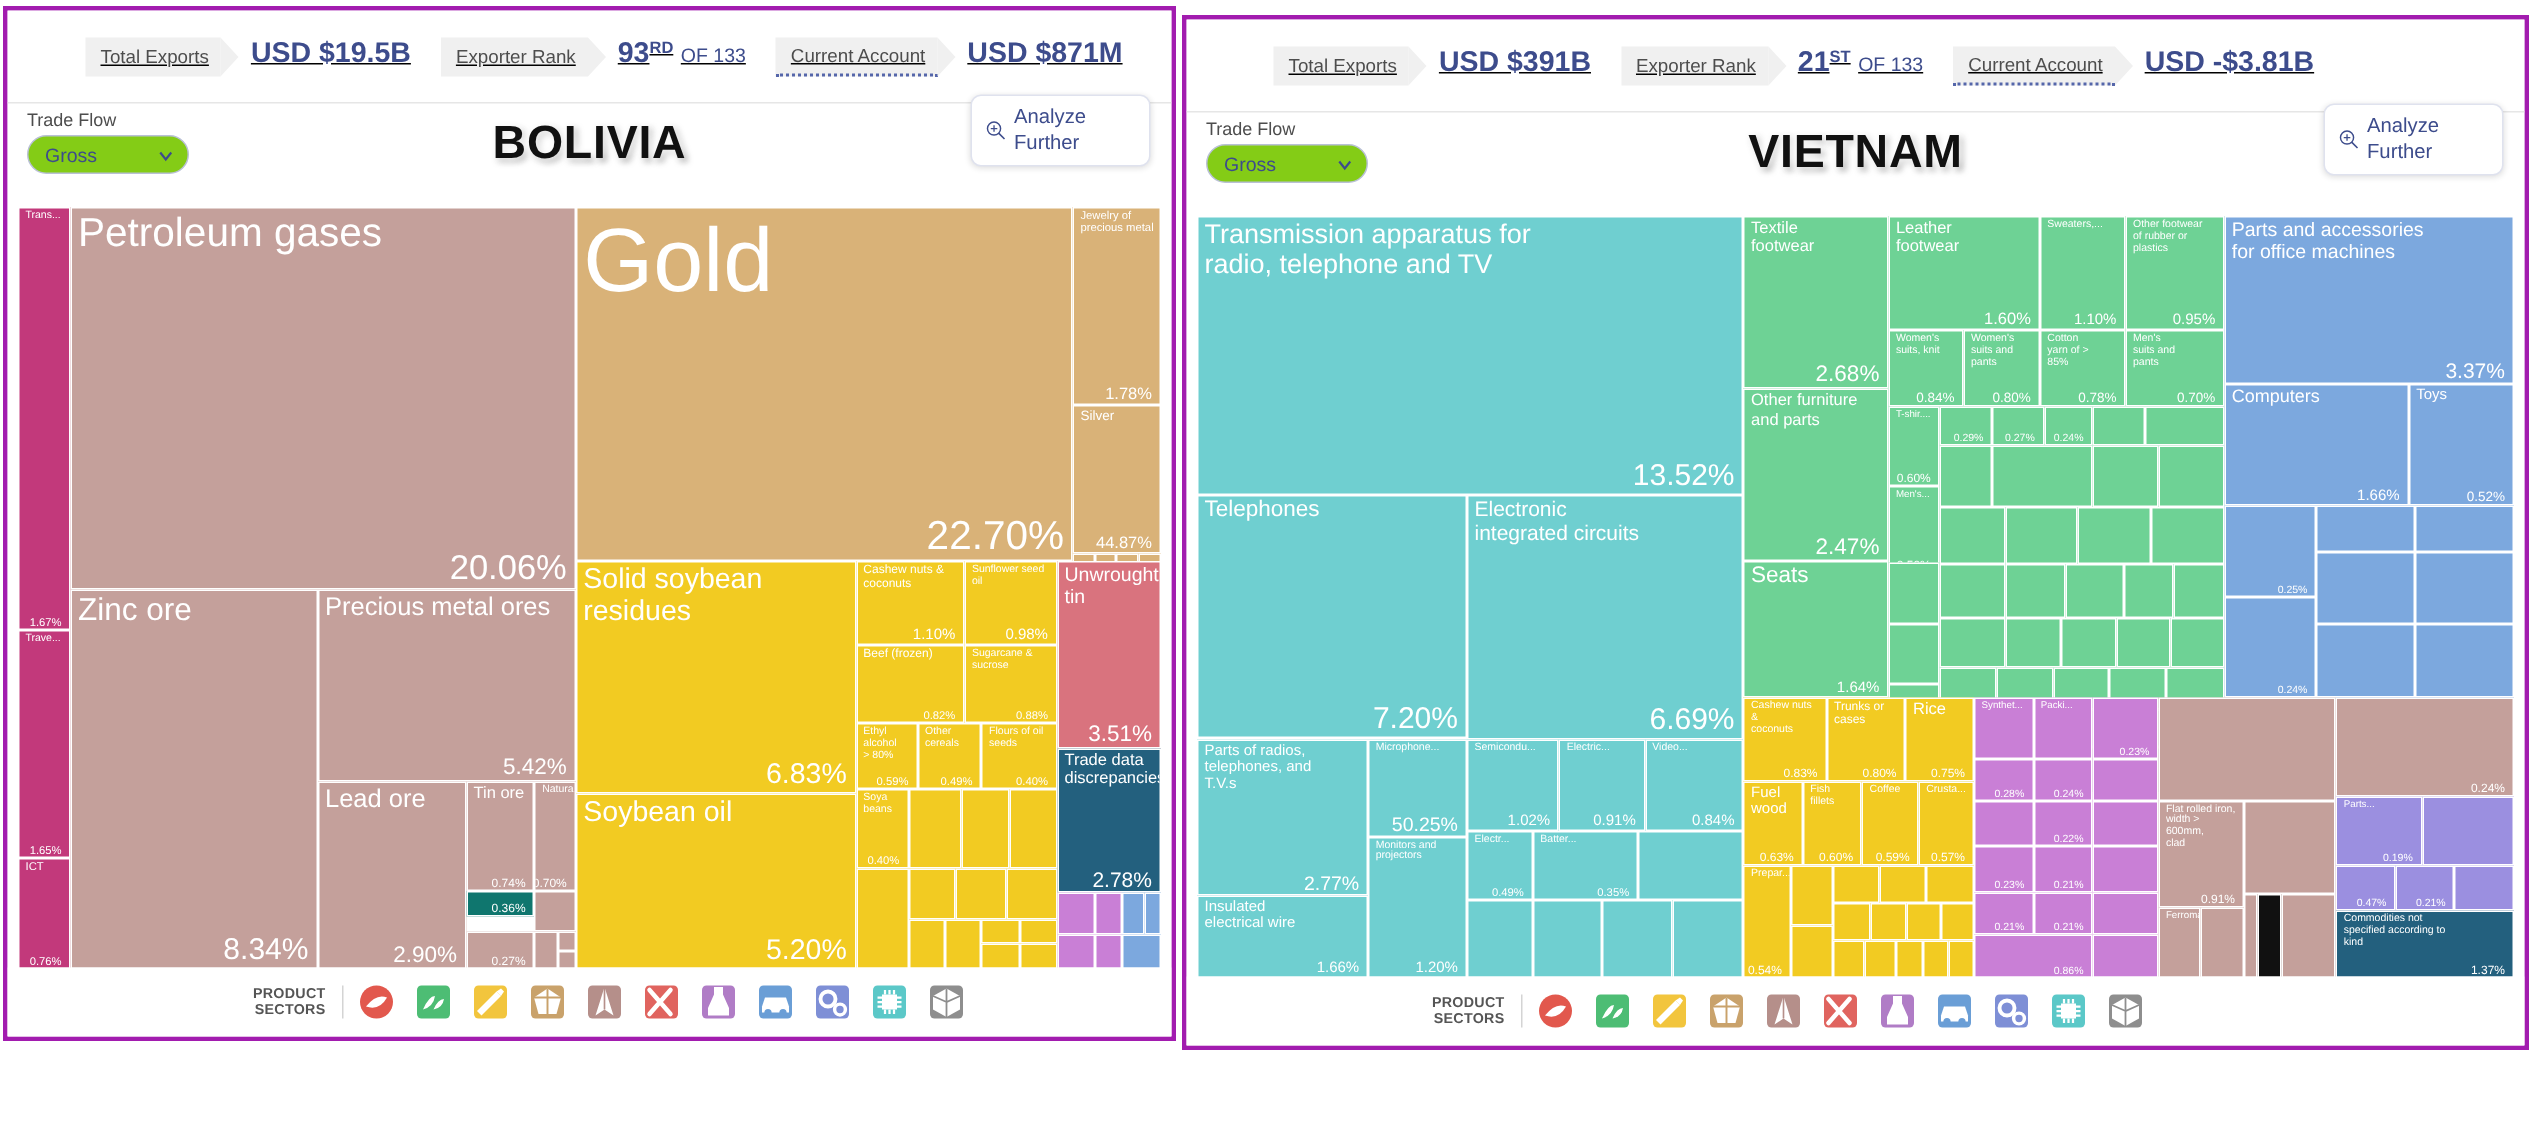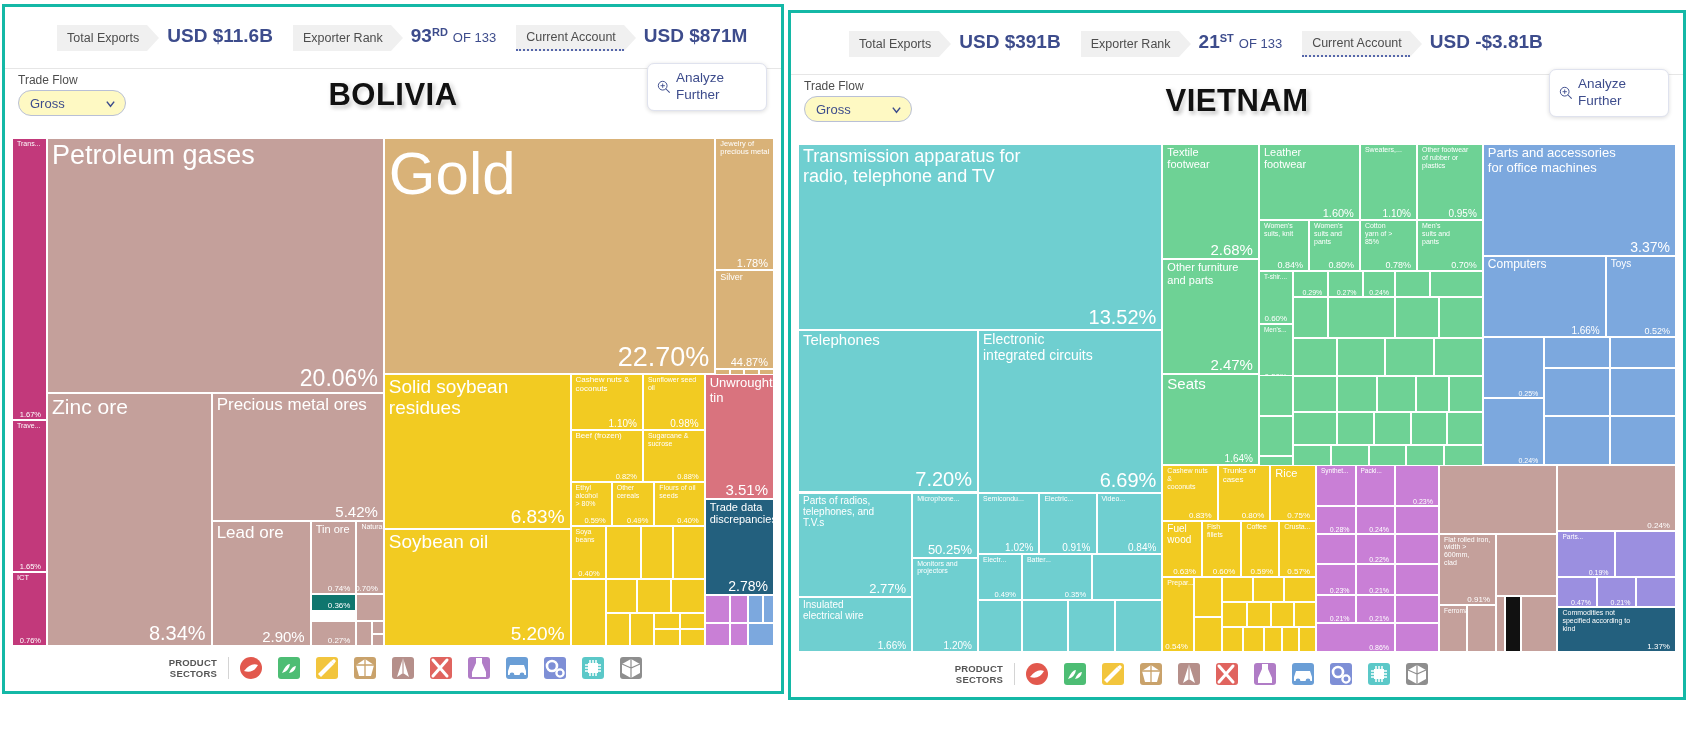--- a/index.html
+++ b/index.html
@@ -8,22 +8,23 @@
     background:#ffffff;
     font-family:"Liberation Sans", sans-serif;
     overflow:hidden;
   }
   #root{ position:relative; width:1691px; height:747px; background:#fff; }
 
   
   .panel{
     position:absolute;
     background:#ffffff;
-    border:3px solid #14b8a6;
+    border:3px solid #a21caf;
     overflow:hidden;
+    text-decoration:underline;
   }
   #panel-bolivia{ left:2px;  top:4px;  width:782px;  height:690px; }
   #panel-vietnam{ left:788px;top:10px; width:898px;  height:690px; }
 
   .panel-inner{ position:relative; width:100%; height:100%; background:#fff; }
 
   
   .statbar{
     position:relative; height:62px;
     border-bottom:1px solid #e6e6e6;
@@ -56,21 +57,21 @@
   .stat-val .sup{ font-size:11px; vertical-align:super; position:relative; top:-6px; font-weight:bold;}
   .stat-val .of{ font-size:13px; font-weight:normal; color:#3d4c8c; margin-left:5px;}
 
   
   .controlrow{ position:relative; height:62px; }
   .tf-wrap{ position:absolute; left:13px; top:4px; }
   .tf-label{ font-size:12px; color:#4d4d4d; margin-bottom:3px;}
   .tf-select{
     width:108px; height:26px;
     border:1px solid #b9c0d6; border-radius:14px;
-    background:#fef9c3;
+    background:#84cc16;
     display:flex; align-items:center; justify-content:space-between;
     padding:0 9px 0 11px;
     font-size:13px; color:#3d4c8c;
     cursor:pointer;
   }
   .chev{ width:11px; height:11px; }
   .country-title{
     position:absolute; left:0; right:0; top:8px;
     text-align:center;
     font-size:31px; font-weight:bold; letter-spacing:.5px;
@@ -134,21 +135,21 @@
 
 <div id="root">
 
   <div class="panel" id="panel-bolivia">
     <div class="panel-inner">
 
       <div class="statbar">
         <div class="stat">
           <div class="stat-label">Total Exports</div>
           <div class="stat-val">
-              <span>USD $11.6B</span>
+              <span>USD $19.5B</span>
             </div>
         </div>
         <div class="stat" style="margin-left:14px;">
           <div class="stat-label">Exporter Rank</div>
           <div class="stat-val">
             <span>93</span>
               <span class="sup">RD</span>
               <span class="of">OF 133</span>
           </div>
         </div>

